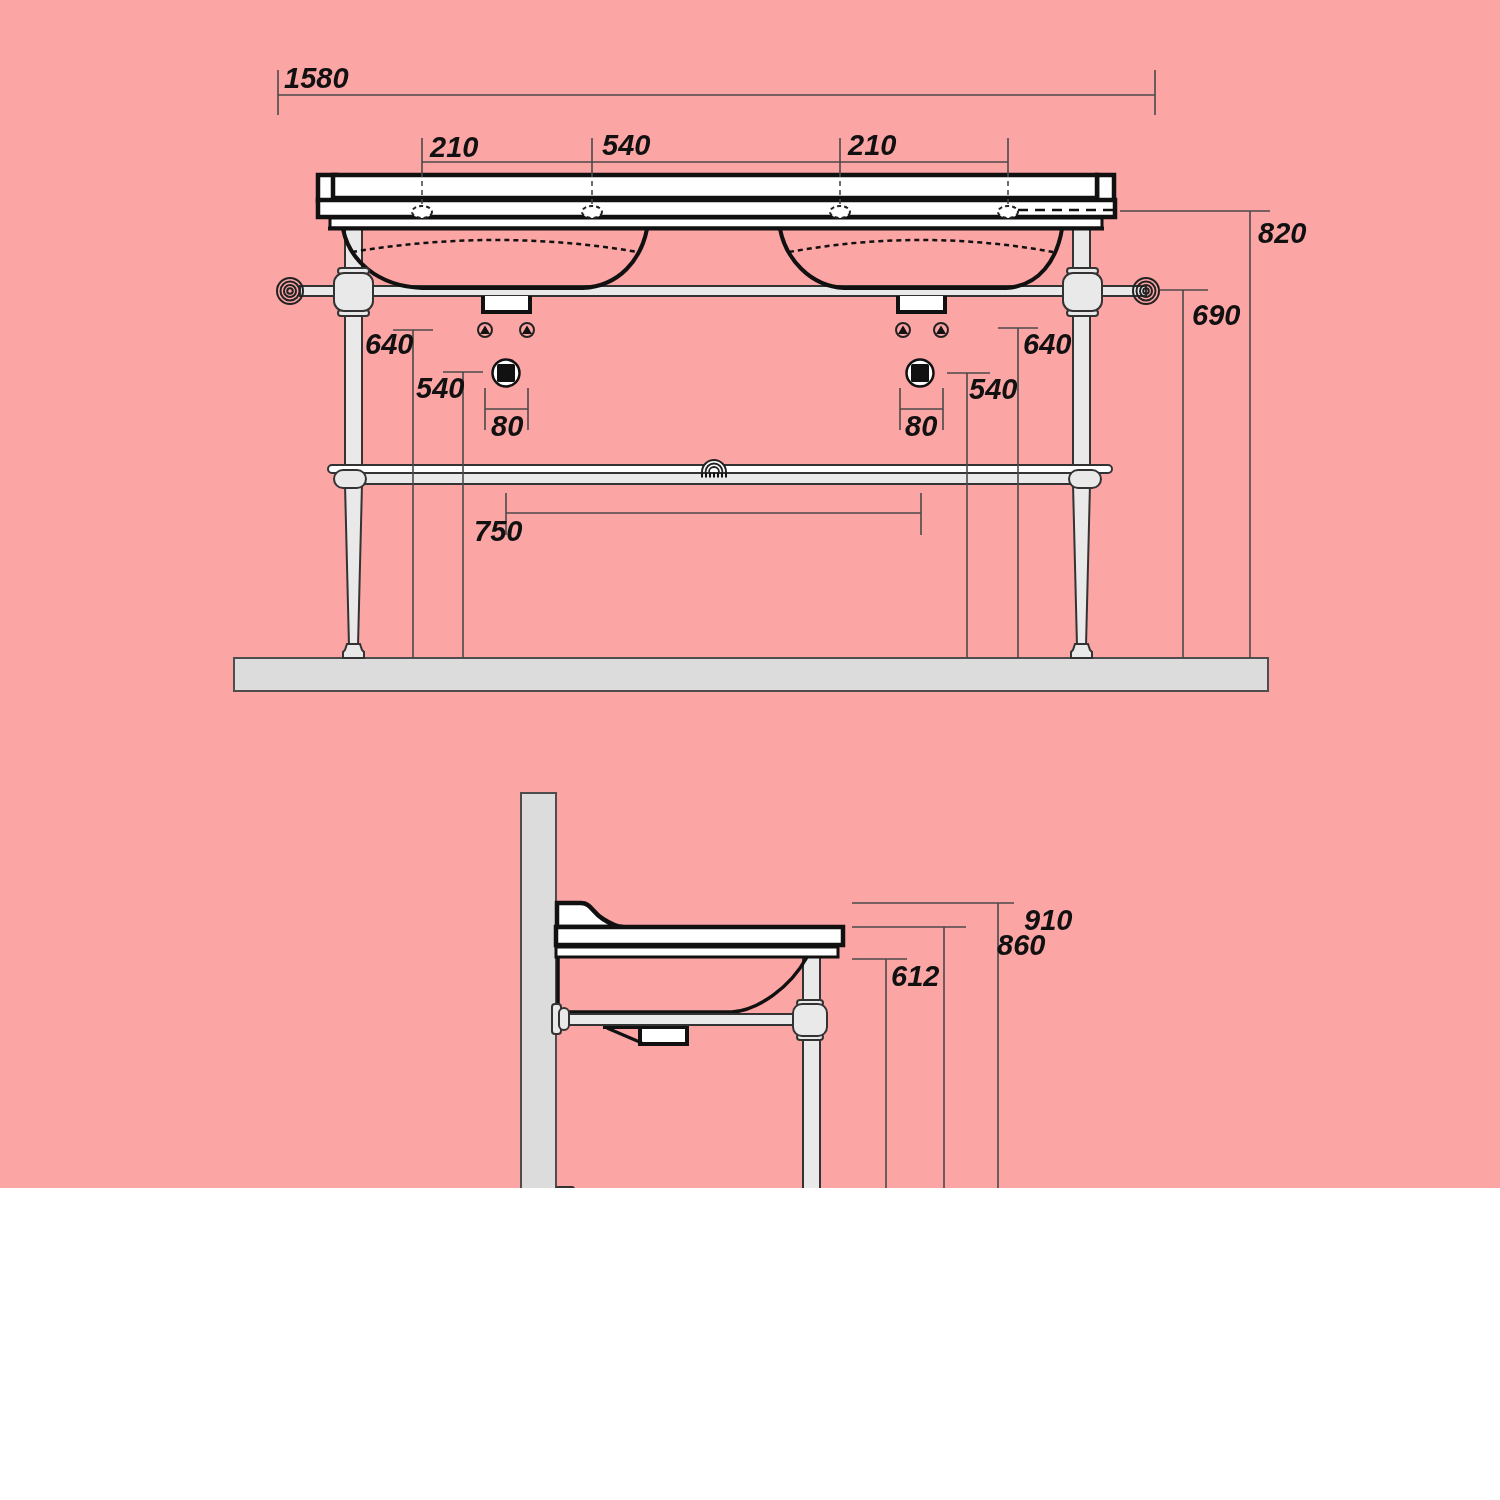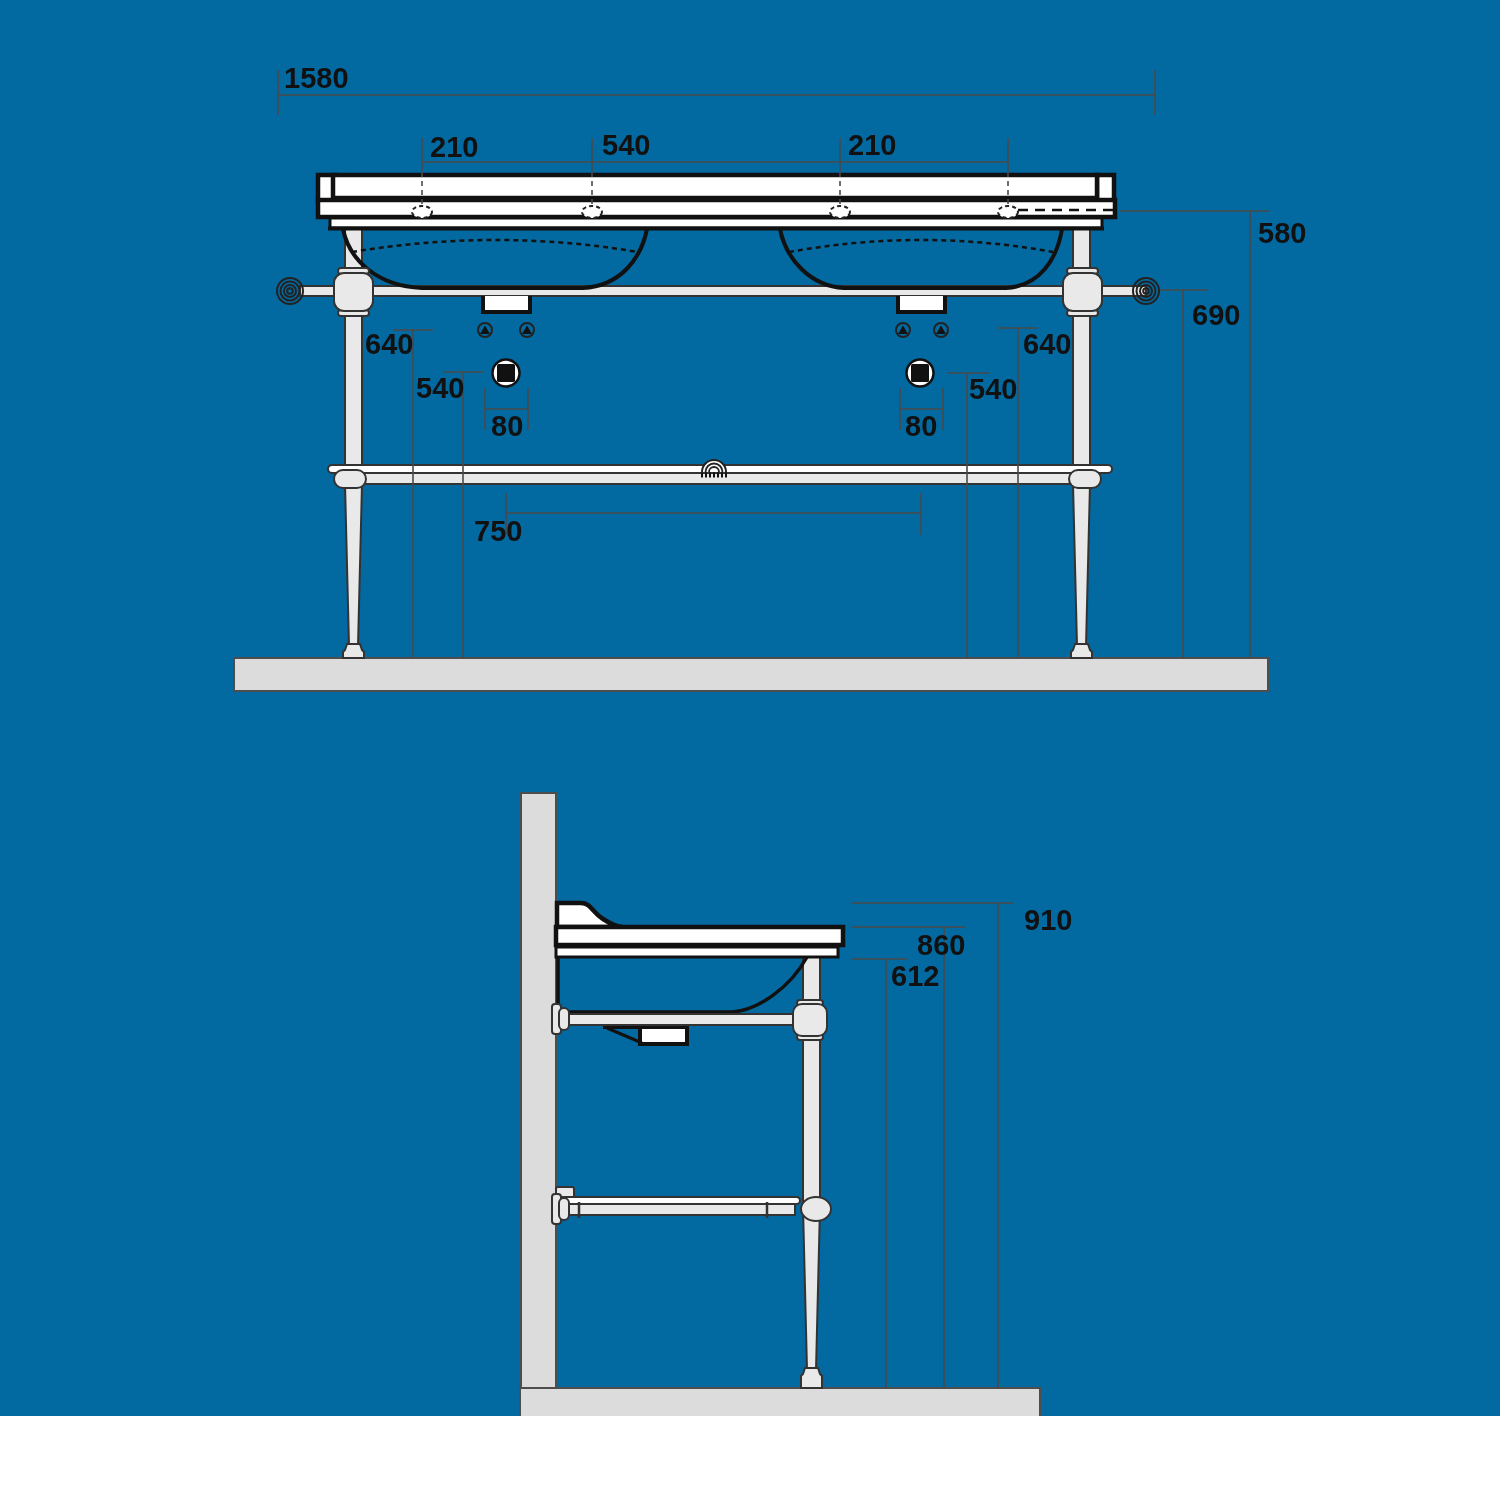--- a/index.html
+++ b/index.html
@@ -1,21 +1,22 @@
 <!DOCTYPE html>
 <html><head>
 <meta charset="utf-8">
 <style>
   html,body{margin:0;padding:0;background:#ffffff;}
   .canvas{
     position:relative;
-    width:1500px;height:1416px;
-    background:#0369a1;
+    width:1500px;height:1188px;
+    background:#fca5a5;
     font-family:"Liberation Sans", sans-serif;
     overflow:hidden;
+    font-style:italic;
   }
   .canvas svg{position:absolute;left:0;top:0;}
   .dim-label{
     position:absolute;
     font-family:"Liberation Sans", sans-serif;
     font-weight:bold;
     font-size:29px;
     line-height:1;
     color:#111;
     letter-spacing:0px;
@@ -247,26 +248,26 @@
       <line class="dim" x1="852" y1="959" x2="907" y2="959"></line>
       <line class="dim" x1="886" y1="959" x2="886" y2="1388"></line>
     </g>
   </g>
 </svg>
 
 <span class="dim-label" style="left:284px;top:64px;">1580</span>
 <span class="dim-label" style="left:430px;top:133px;">210</span>
 <span class="dim-label" style="left:602px;top:131px;">540</span>
 <span class="dim-label" style="left:848px;top:131px;">210</span>
-<span class="dim-label" style="left:1258px;top:219px;">580</span>
+<span class="dim-label" style="left:1258px;top:219px;">820</span>
 <span class="dim-label" style="left:1192px;top:301px;text-align:right;">690</span>
 <span class="dim-label" style="left:365px;top:330px;">640</span>
 <span class="dim-label" style="left:416px;top:374px;">540</span>
 <span class="dim-label" style="left:491px;top:412px;">80</span>
 <span class="dim-label" style="left:474px;top:517px;">750</span>
 <span class="dim-label" style="left:1023px;top:330px;">640</span>
 <span class="dim-label" style="left:969px;top:375px;">540</span>
 <span class="dim-label" style="left:905px;top:412px;">80</span>
 <span class="dim-label" style="left:1024px;top:906px;">910</span>
-<span class="dim-label" style="left:917px;top:931px;">860</span>
+<span class="dim-label" style="left:997px;top:931px;">860</span>
 <span class="dim-label" style="left:891px;top:962px;">612</span>
 
 </div>
 
 </body></html>

